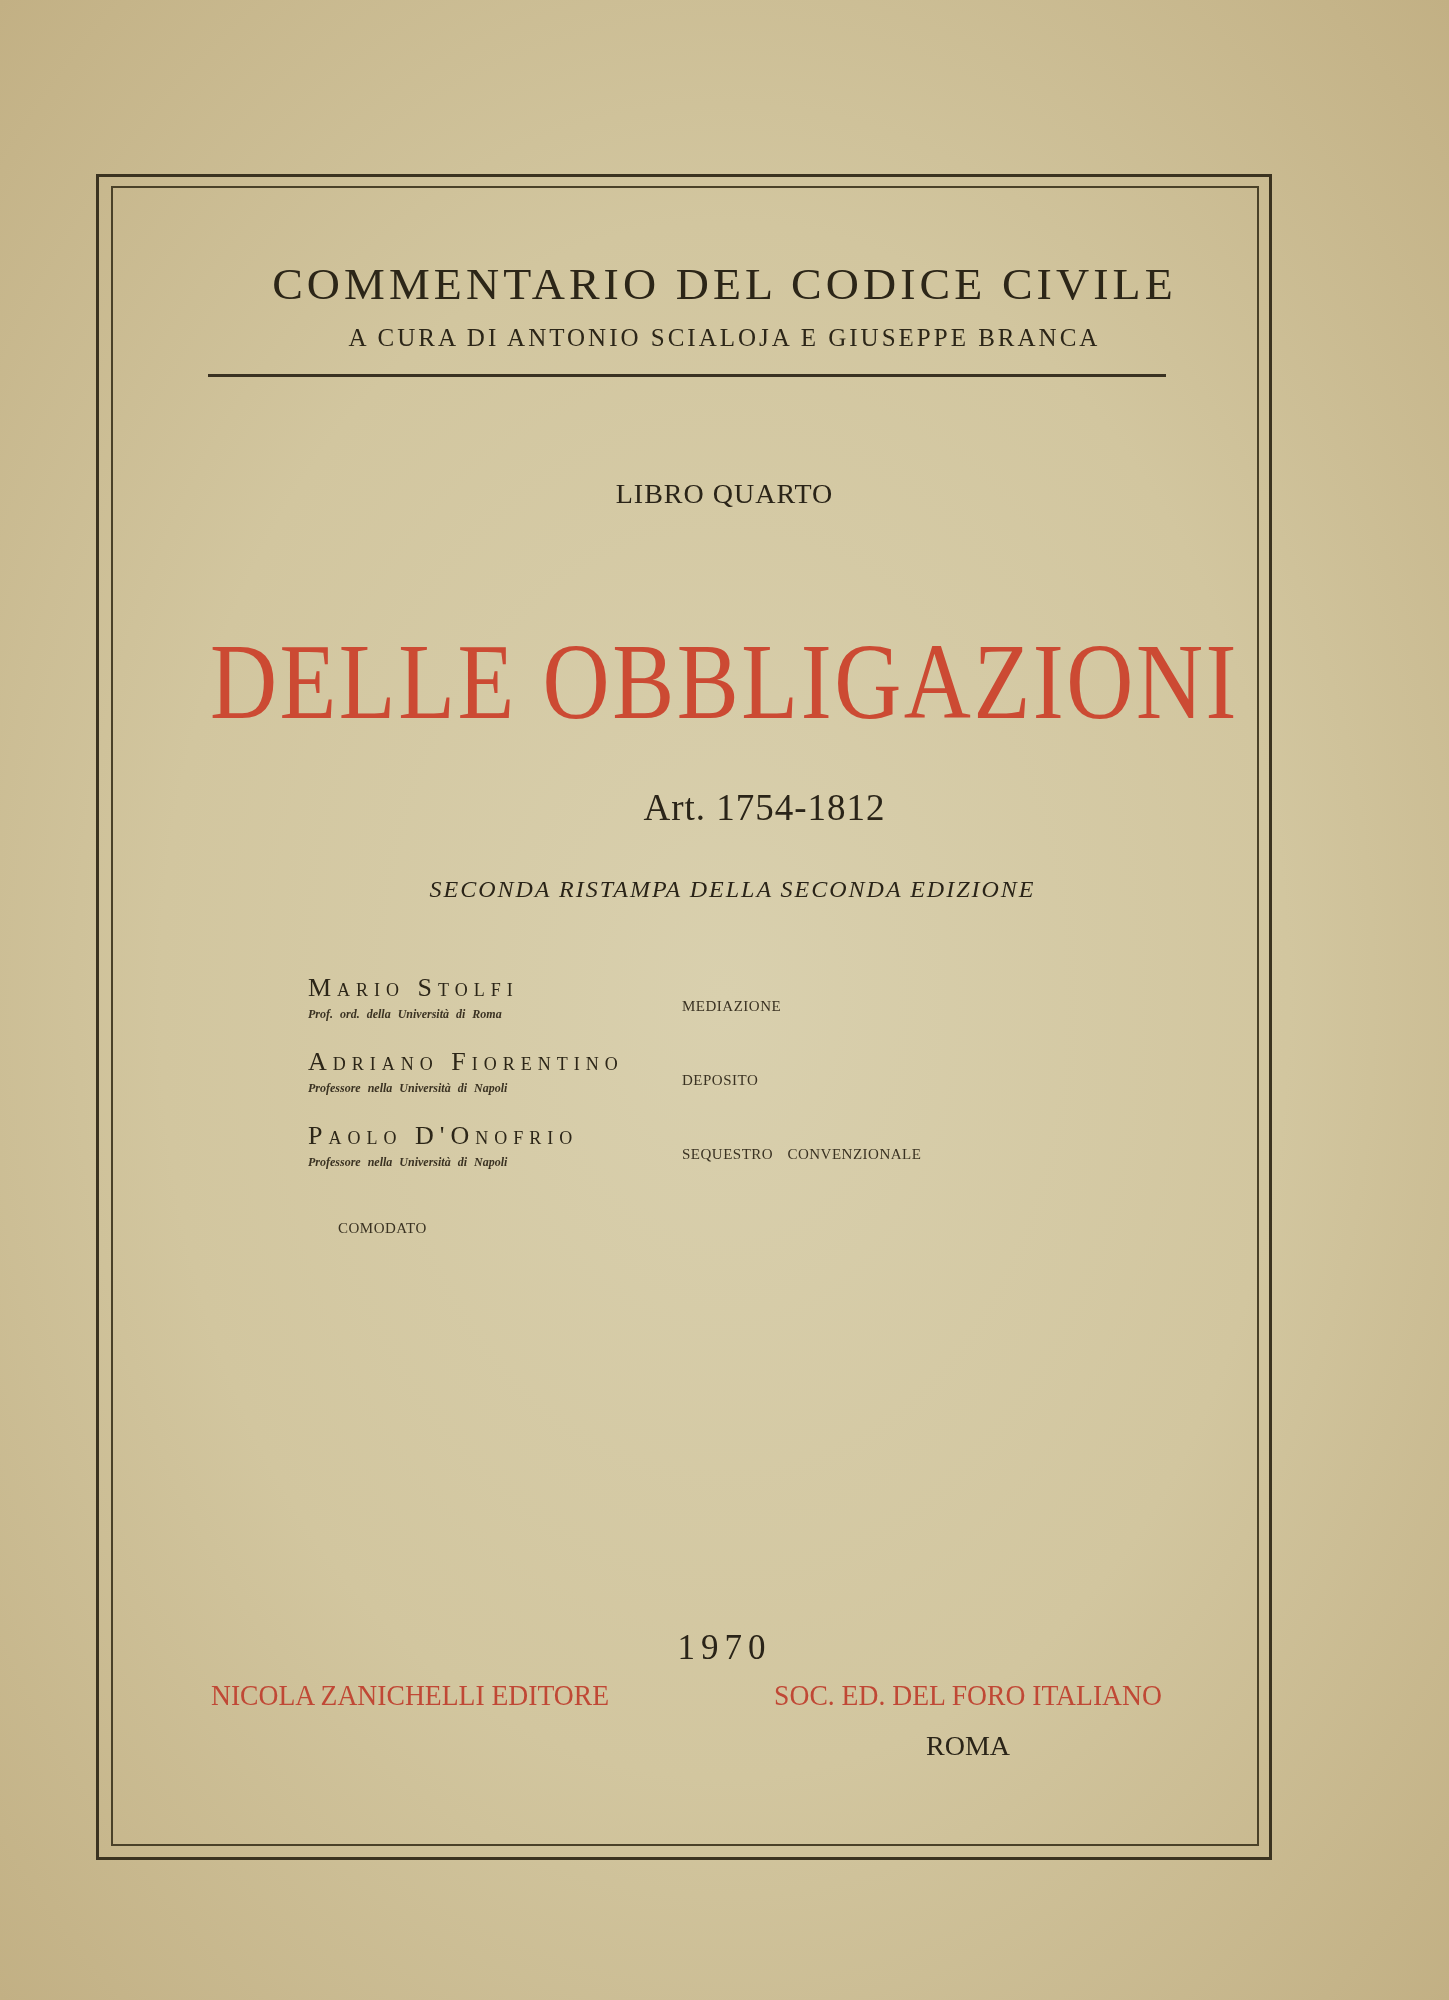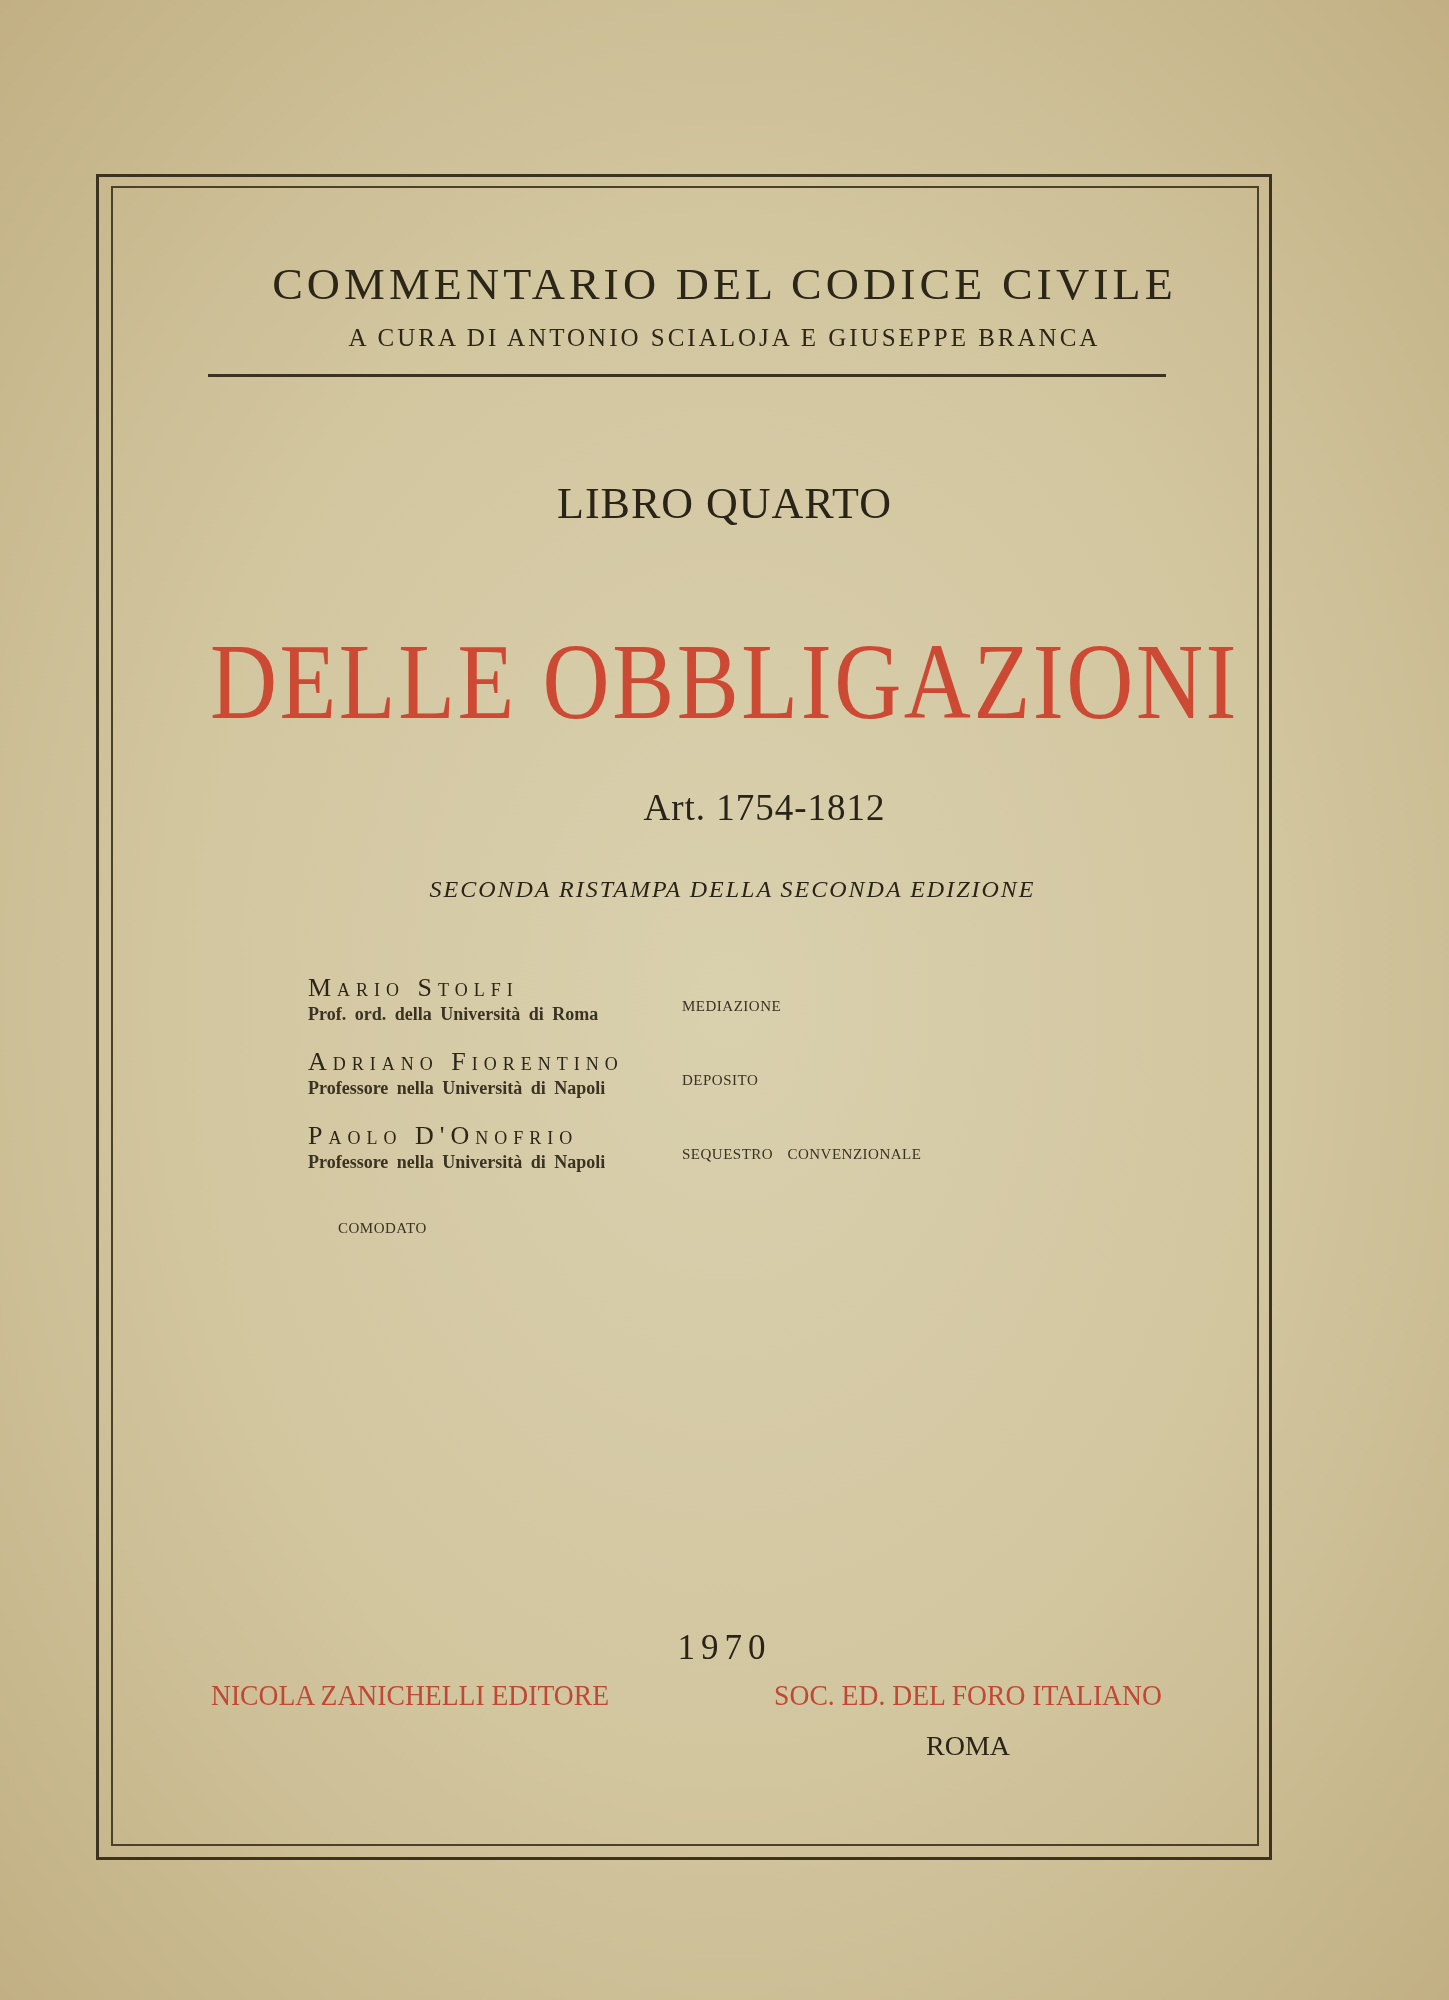--- a/index.html
+++ b/index.html
@@ -25,21 +25,21 @@
       transform: scaleX(1.02);
     }
     .editors {
       top: 324px; font-size: 25px; letter-spacing: 3px; color: #2c2618;
     }
     .rule {
       position: absolute; left: 208px; top: 374px; width: 958px; height: 0;
       border-top: 3px solid #3a3222;
     }
     .book {
-      top: 478px; font-size: 44px; letter-spacing: 1px; color: #2a2418;
+      top: 478px; font-size: 28px; letter-spacing: 1px; color: #2a2418;
     }
     .main-title {
       top: 620px; font-size: 108px; letter-spacing: 3px; color: #cc4a33;
       transform: scaleX(0.86); transform-origin: center;
     }
     .articles {
       top: 786px; font-size: 37px; letter-spacing: 1px; color: #2a2418; padding-left: 40px;
     }
     .edition {
       top: 876px; font-size: 24px; font-style: italic; letter-spacing: 2px; color: #2a2418;
@@ -50,22 +50,22 @@
     }
     .author-row {
       display: flex; align-items: flex-start; height: 74px;
     }
     .author-left { width: 344px; text-align: justify; }
     .author-name {
       font-size: 26px; letter-spacing: 6px; line-height: 32px; white-space: nowrap;
       font-variant: small-caps; color: #2c2618;
     }
     .author-affil {
-      font-size: 18px; font-weight: bold; line-height: 20px; word-spacing: 4px;
-      color: #3a3222; white-space: nowrap;
+      font-size: 12px; font-weight: bold; line-height: 20px; word-spacing: 4px;
+      color: #3a3222; white-space: nowrap; font-style: italic;
     }
     .author-topic {
       margin-left: 30px; margin-top: 26px;
       font-size: 15px; font-weight: normal; letter-spacing: 0.5px; color: #3a3222;
       white-space: nowrap; word-spacing: 10px;
     }
     .year {
       top: 1628px; font-size: 35px; letter-spacing: 6px; color: #2a2418;
     }
     .publishers {

